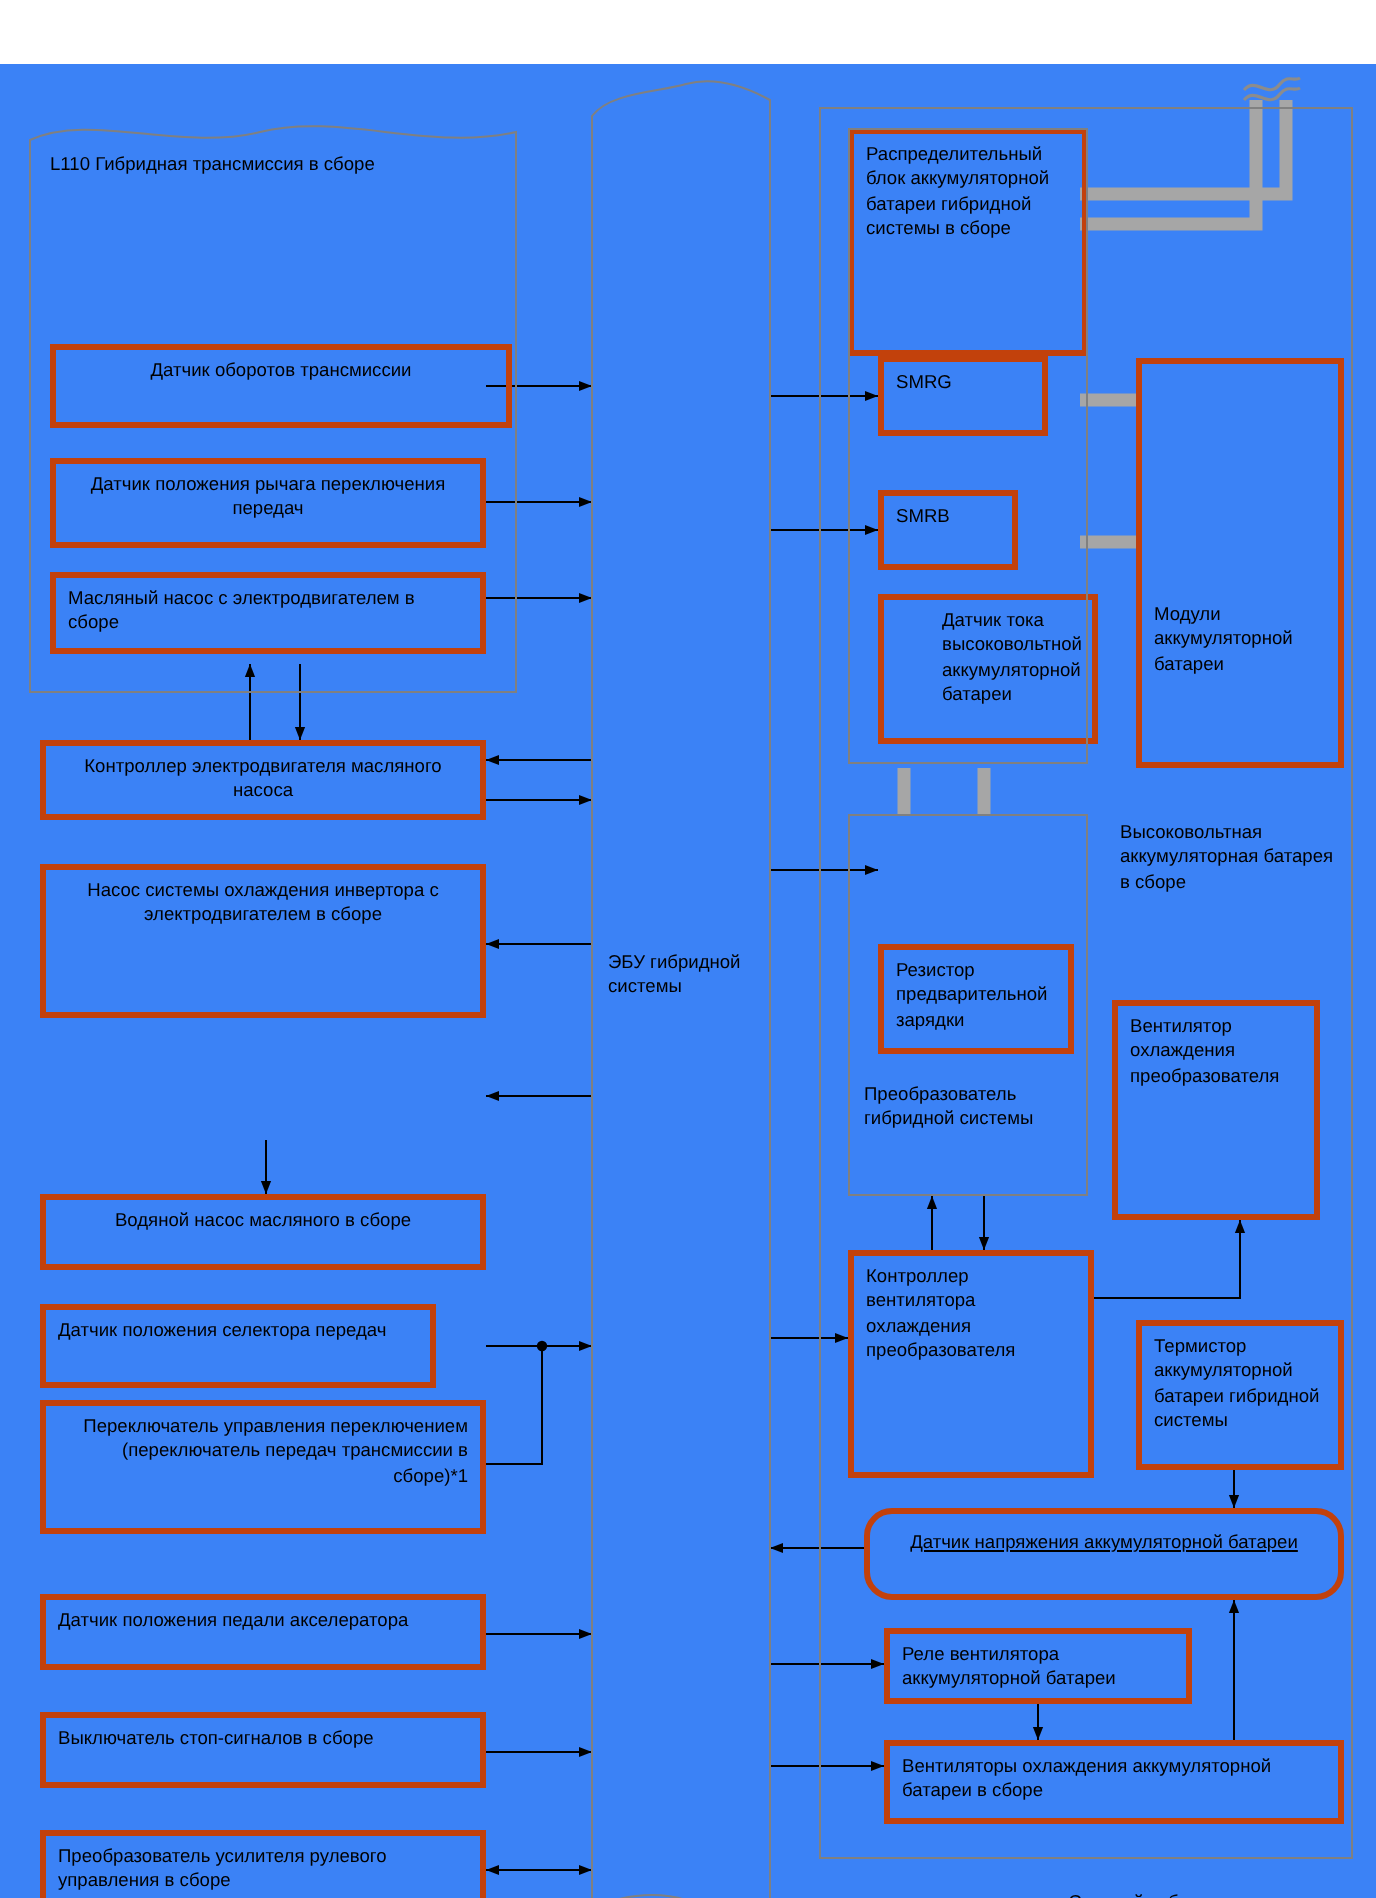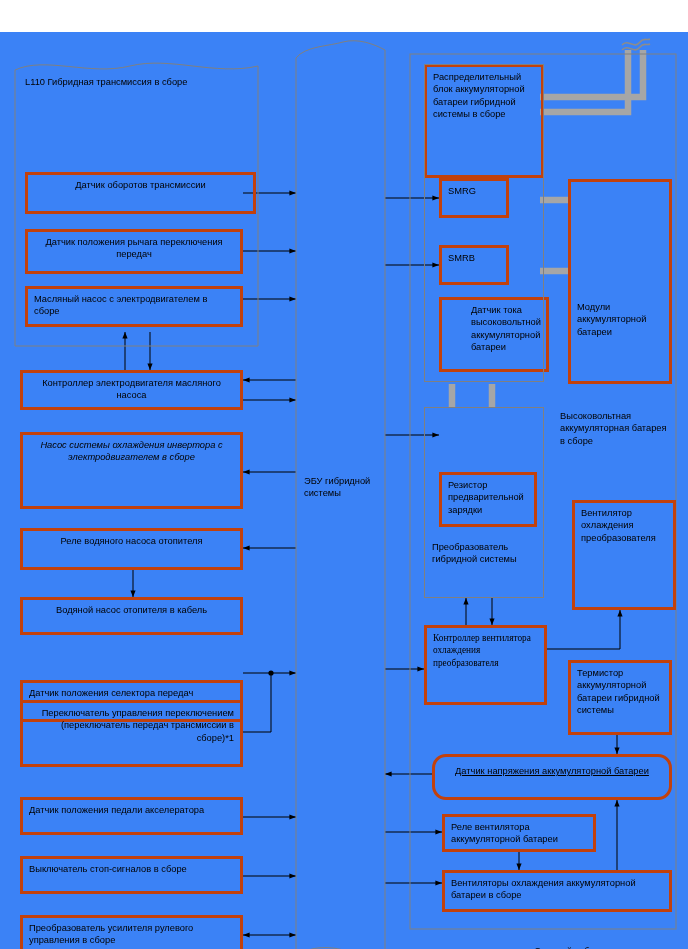--- a/index.html
+++ b/index.html
@@ -168,33 +168,30 @@
   </div>
 
   <div class="node" style="left:25px; top:254px; width:218px; height:41px;">
     <span>Масляный насос с электродвигателем в сборе</span>
   </div>
 
   <div class="node center-text" style="left:20px; top:338px; width:223px; height:40px;">
     <span>Контроллер электродвигателя масляного насоса</span>
   </div>
 
-  <div class="node center-text" style="left:20px; top:400px; width:223px; height:77px;font-style:italic;">
+  <div class="node center-text" style="left:20px; top:400px; width:223px; height:77px;">
     <span>Насос системы охлаждения инвертора с электродвигателем в сборе</span>
   </div>
 
-  <div class="node center-text" style="left:20px; top:496px; width:223px; height:42px;">
-    <span>Реле водяного насоса отопителя</span>
-  </div>
 
   <div class="node center-text" style="left:20px; top:565px; width:223px; height:38px;">
-    <span>Водяной насос отопителя в кабель</span>
-  </div>
-
-  <div class="node" style="left:20px; top:648px; width:223px; height:42px;">
+    <span>Водяной насос масляного в сборе</span>
+  </div>
+
+  <div class="node" style="left:20px; top:620px; width:198px; height:42px;">
     <span>Датчик положения селектора передач</span>
   </div>
 
   <div class="node" style="left:20px; top:668px; width:223px; height:67px;text-align:right;">
     <span>Переключатель управления переключением (переключатель передач трансмиссии в сборе)*1</span>
   </div>
 
   <div class="node" style="left:20px; top:765px; width:223px; height:38px;">
     <span>Датчик положения педали акселератора</span>
   </div>
@@ -206,21 +203,21 @@
   <div class="node" style="left:20px; top:883px; width:223px; height:40px;">
     <span>Преобразователь усилителя рулевого управления в сборе</span>
   </div>
 
   <div class="plain-label" style="left:304px; top:443px; width:74px;">ЭБУ гибридной системы</div>
 
   <div class="node" style="left:424px; top:32px; width:120px; height:114px;">
     <span>Распределительный блок аккумуляторной батареи гибридной системы в сборе</span>
   </div>
 
-  <div class="node" style="left:439px; top:146px; width:70px; height:40px;">
+  <div class="node" style="left:439px; top:146px; width:85px; height:40px;">
     <span>SMRG</span>
   </div>
 
   <div class="node" style="left:439px; top:213px; width:70px; height:40px;">
     <span>SMRB</span>
   </div>
 
   <div class="node" style="left:439px; top:265px; width:110px; height:75px;padding-left:29px;">
     <span>Датчик тока высоковольтной аккумуляторной батареи</span>
   </div>
@@ -235,25 +232,25 @@
 
   <div class="node noborder" style="left:424px; top:375px; width:120px; height:191px; border:1px solid #808080;"></div>
 
 
   <div class="node" style="left:439px; top:440px; width:98px; height:55px;">
     <span>Резистор предварительной зарядки</span>
   </div>
 
   <div class="plain-label" style="left:432px; top:509px; width:100px;">Преобразователь гибридной системы</div>
 
-  <div class="node" style="left:572px; top:468px; width:104px; height:110px;">
+  <div class="node" style="left:556px; top:468px; width:104px; height:110px;">
     <span>Вентилятор охлаждения преобразователя</span>
   </div>
 
-  <div class="node" style="left:424px; top:593px; width:123px; height:80px;font-family:Liberation Serif, serif;">
+  <div class="node" style="left:424px; top:593px; width:123px; height:114px;">
     <span>Контроллер вентилятора охлаждения преобразователя</span>
   </div>
 
   <div class="node" style="left:568px; top:628px; width:104px; height:75px;">
     <span>Термистор аккумуляторной батареи гибридной системы</span>
   </div>
 
   <div class="node rounded center-text" style="left:432px; top:722px; width:240px; height:46px; padding-top:8px;text-decoration:underline;">
     <span>Датчик напряжения аккумуляторной батареи</span>
   </div>

